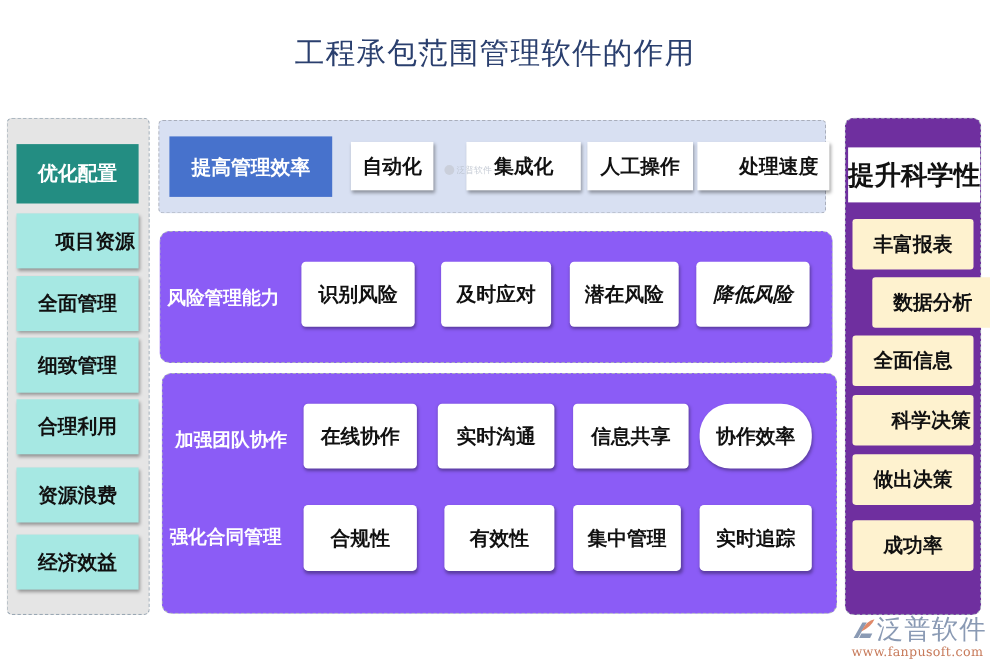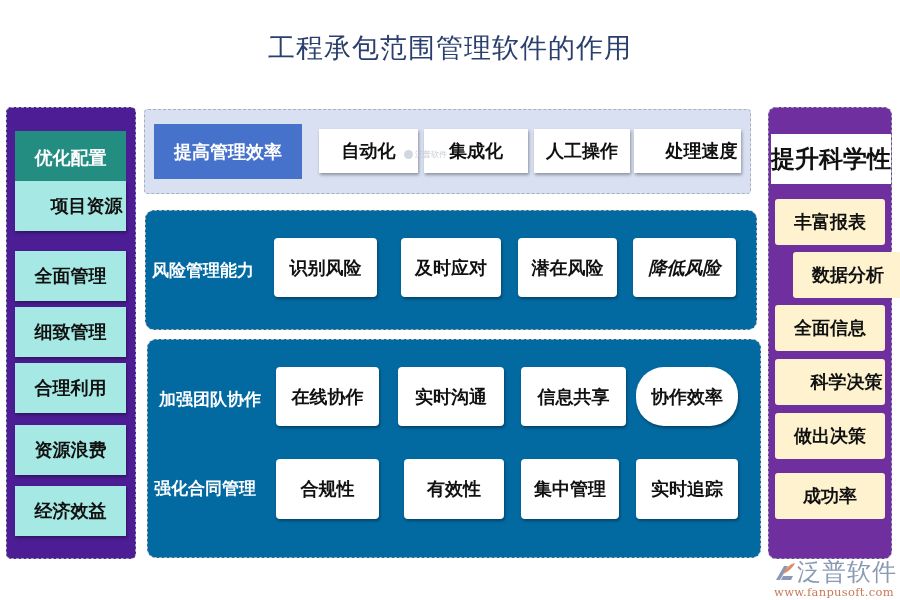--- a/index.html
+++ b/index.html
@@ -7,21 +7,21 @@
   body { position: relative; font-family: "DejaVu Serif", "Liberation Serif", serif; }
 
   .title {
     position: absolute; left: 0; top: 30px; width: 900px; text-align: center;
     font-size: 27px; color: #2a3f6e; letter-spacing: 1px; font-weight: normal;
   }
 
   
   .left-panel {
     position: absolute; left: 6px; top: 107px; width: 130px; height: 452px;
-    background: #4c1d95; border: 1px dashed #9aa8b4; border-radius: 5px;
+    background: #e5e5e5; border: 1px dashed #9aa8b4; border-radius: 5px;
   }
   .left-head {
     position: absolute; left: 8px; top: 23px; width: 111px; height: 54px;
     background: #238d82; color: #ffffff; font-size: 18px; font-weight: bold;
     display: flex; align-items: center; justify-content: center;
   }
   .left-item {
     position: absolute; left: 8px; width: 111px; height: 50px;
     background: #a6e8e3; color: #111; font-size: 18px; font-weight: bold;
     display: flex; align-items: center; justify-content: center;
@@ -40,21 +40,21 @@
   }
   .top-item {
     position: absolute; top: 19px; height: 44px;
     background: #ffffff; color: #111; font-size: 18px; font-weight: bold;
     display: flex; align-items: center; justify-content: center;
     box-shadow: 1px 2px 3px rgba(0,0,0,0.35);
   }
 
   
   .blue-panel {
-    position: absolute; background: #0369a1; border: 1px dashed #a9aebb; border-radius: 9px;
+    position: absolute; background: #8b5cf6; border: 1px dashed #a9aebb; border-radius: 9px;
   }
   .panel-label {
     position: absolute; color: #ffffff; font-size: 17px; font-weight: bold; white-space: nowrap;
   }
   .white-card {
     position: absolute; background: #ffffff; color: #111; font-size: 18px; font-weight: bold;
     border-radius: 4px; display: flex; align-items: center; justify-content: center;
     box-shadow: 1px 2px 3px rgba(0,0,0,0.35);
   }
 
@@ -95,34 +95,34 @@
     font-family: "DejaVu Serif", serif; letter-spacing: 0.3px;
   }
 </style>
 </head>
 <body>
 
 <div class="title">工程承包范围管理软件的作用</div>
 
 <div class="left-panel">
   <div class="left-head">优化配置</div>
-  <div class="left-item" style="top:73px;padding-left:32px;">项目资源</div>
+  <div class="left-item" style="top:86px;padding-left:32px;">项目资源</div>
   <div class="left-item" style="top:199px;">细致管理</div>
   <div class="left-item" style="top:143px;">全面管理</div>
   <div class="left-item" style="top:255px;">合理利用</div>
   <div class="left-item" style="top:317px;">资源浪费</div>
   <div class="left-item" style="top:378px;">经济效益</div>
 </div>
 
 <div class="top-band">
   <div class="top-head">提高管理效率</div>
-  <div class="top-item" style="left:174px; width:99px;">自动化</div>
+  <div class="top-item" style="left:174px; width:75px;">自动化</div>
   <div class="top-item" style="left:279px; width:104px;">集成化</div>
   <div class="top-item" style="left:389px; width:96px;">人工操作</div>
-  <div class="top-item" style="left:489px; width:107px;padding-left:28px;">处理速度</div>
+  <div class="top-item" style="left:489px; width:120px;padding-left:28px;">处理速度</div>
 </div>
 <div class="wm-small">
   <span class="dot"></span>
   <span>泛普软件</span>
 </div>
 
 <div class="blue-panel" style="left:145px; top:210px; width:612px; height:120px;">
   <div class="panel-label" style="left:6px; top:48px;">风险管理能力</div>
   <div class="white-card" style="left:128px; top:27px; width:103px; height:59px;">识别风险</div>
   <div class="white-card" style="left:255px; top:27px; width:100px; height:59px;">及时应对</div>

